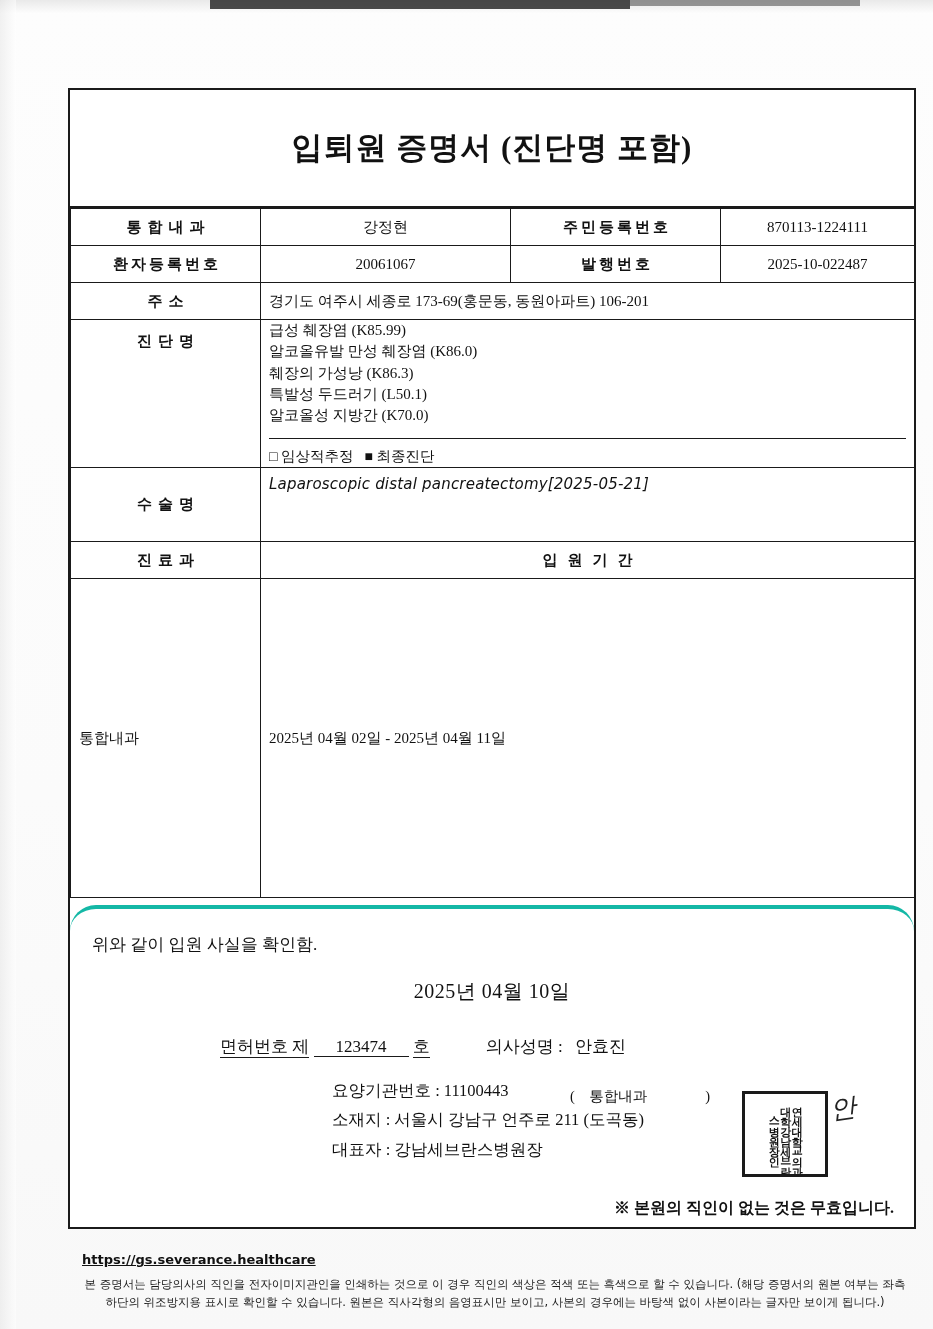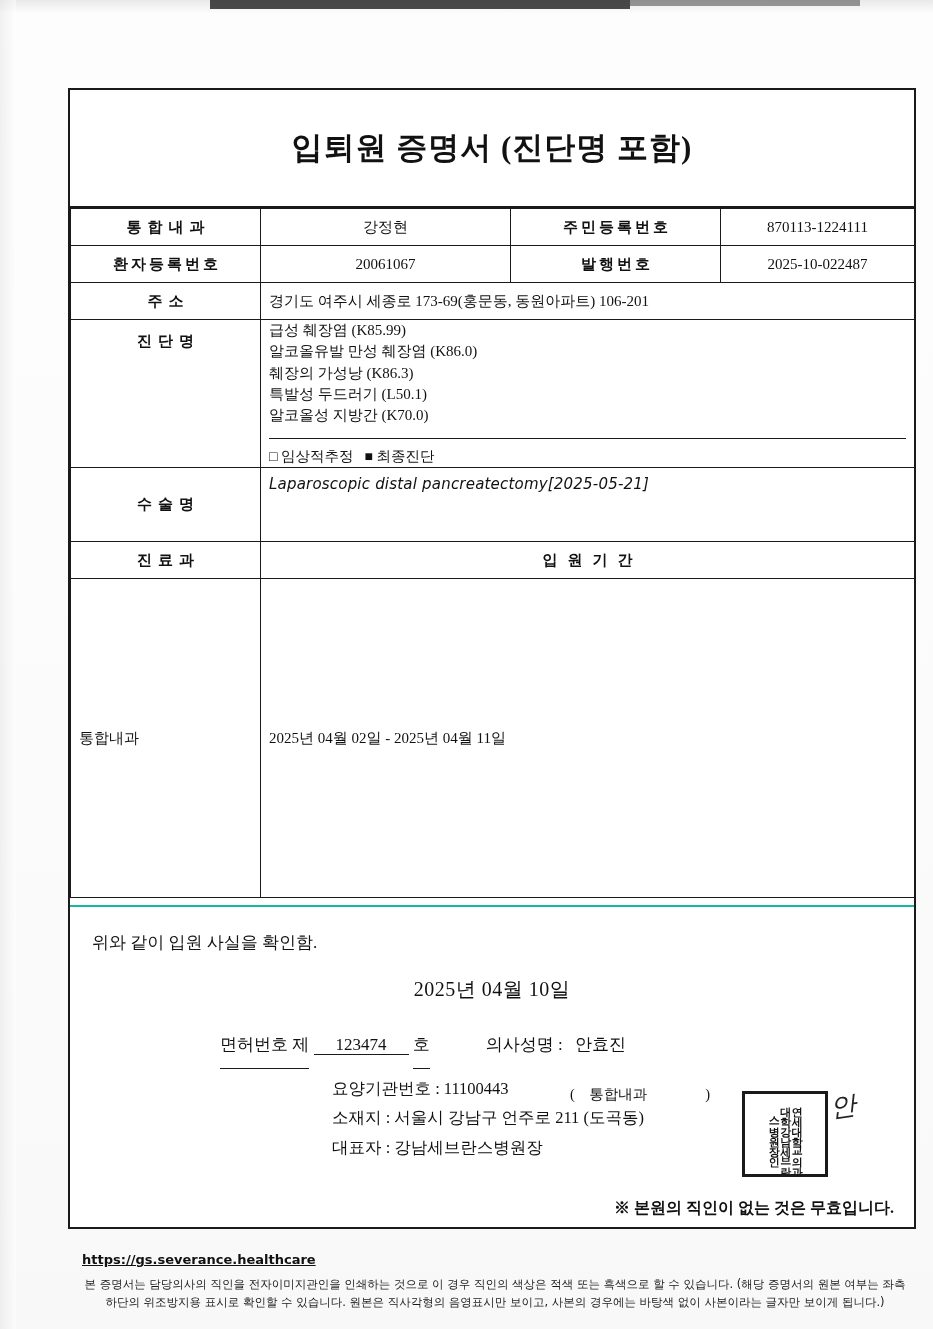--- a/index.html
+++ b/index.html
@@ -144,23 +144,24 @@
     padding-top: 6px;
     text-align: left;
   }
 
   
   .confirm {
     position: absolute;
     left: 0;
     top: 815px;
     width: 100%;
-    border-top: 2px solid #14b8a6;
+    border-top: 4px solid #14b8a6;
     height: 324px;
     box-sizing: border-box;
+    border-radius: 26px;
   }
   .confirm-text {
     font-size: 17px;
     padding: 24px 0 0 22px;
   }
   .date-line {
     text-align: center;
     font-size: 20px;
     margin-top: 22px;
     letter-spacing: .5px;
@@ -170,21 +171,21 @@
     align-items: flex-end;
     margin-top: 30px;
     padding-left: 150px;
   }
   .license {
     font-size: 17px;
     white-space: nowrap;
   }
   .license .u {
     border-bottom: 1px solid #1a1a1a;
-    padding-bottom: 14px;
+    padding-bottom: 1px;
   }
   .docname {
     font-size: 17px;
     margin-left: 56px;
     white-space: nowrap;
   }
   .dept-paren {
     position: absolute;
     left: 500px;
     top: 178px;

